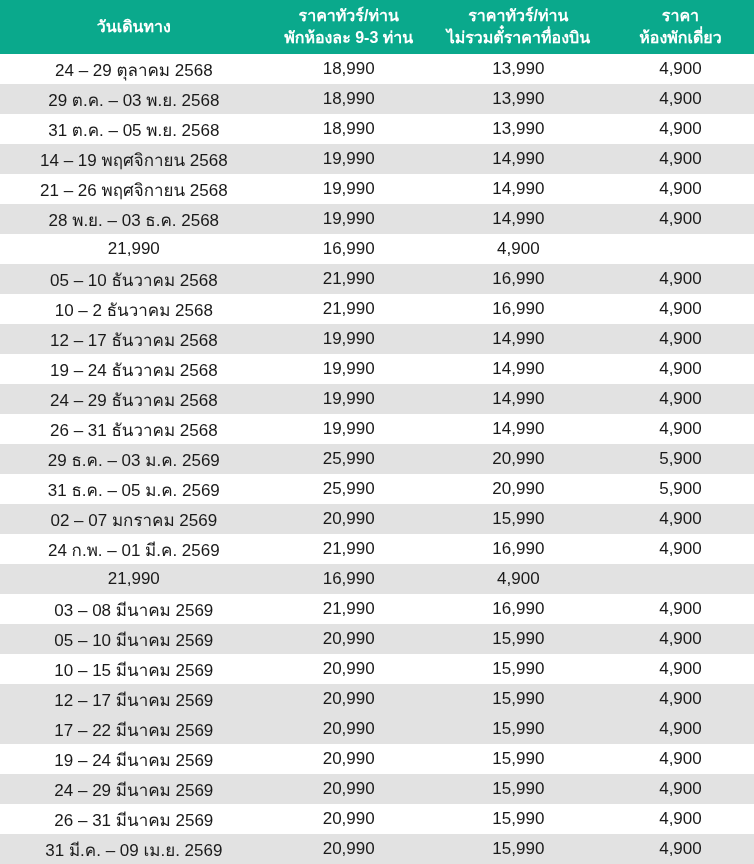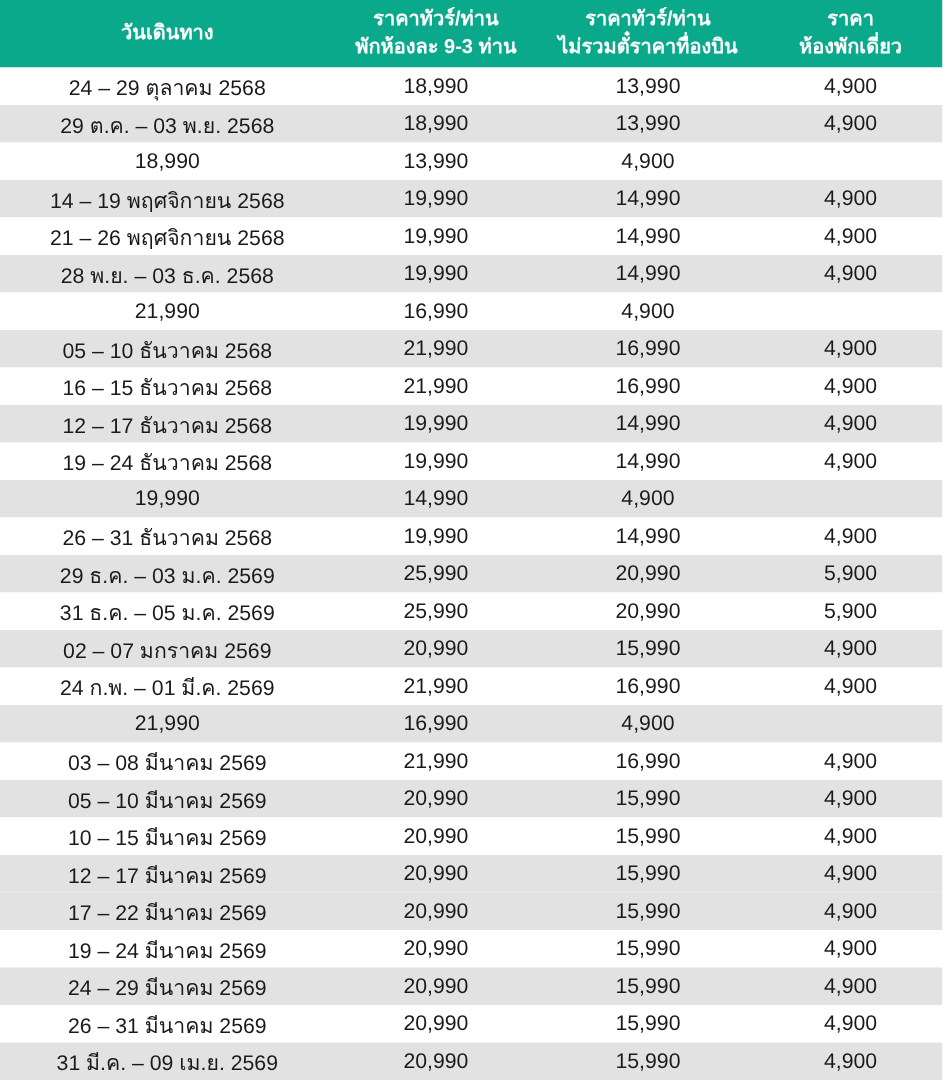--- a/index.html
+++ b/index.html
@@ -68,20 +68,21 @@
     <div class="td">13,990</div>
     <div class="td">4,900</div>
   </div>
       <div class="tr shaded">
     <div class="td">29 ต.ค. – 03 พ.ย. 2568</div>
     <div class="td">18,990</div>
     <div class="td">13,990</div>
     <div class="td">4,900</div>
   </div>
       <div class="tr">
+    <div class="td">31 ต.ค. – 05 พ.ย. 2568</div>
     <div class="td">18,990</div>
     <div class="td">13,990</div>
     <div class="td">4,900</div>
   </div>
       <div class="tr shaded">
     <div class="td">14 – 19 พฤศจิกายน 2568</div>
     <div class="td">19,990</div>
     <div class="td">14,990</div>
     <div class="td">4,900</div>
   </div>
@@ -102,38 +103,39 @@
     <div class="td">16,990</div>
     <div class="td">4,900</div>
   </div>
       <div class="tr shaded">
     <div class="td">05 – 10 ธันวาคม 2568</div>
     <div class="td">21,990</div>
     <div class="td">16,990</div>
     <div class="td">4,900</div>
   </div>
       <div class="tr">
-    <div class="td">16 – 15 ธันวาคม 2568</div>
+    <div class="td">10 – 2 ธันวาคม 2568</div>
     <div class="td">21,990</div>
     <div class="td">16,990</div>
     <div class="td">4,900</div>
   </div>
       <div class="tr shaded">
     <div class="td">12 – 17 ธันวาคม 2568</div>
     <div class="td">19,990</div>
     <div class="td">14,990</div>
     <div class="td">4,900</div>
   </div>
       <div class="tr">
     <div class="td">19 – 24 ธันวาคม 2568</div>
     <div class="td">19,990</div>
     <div class="td">14,990</div>
     <div class="td">4,900</div>
   </div>
       <div class="tr shaded">
+    <div class="td">24 – 29 ธันวาคม 2568</div>
     <div class="td">19,990</div>
     <div class="td">14,990</div>
     <div class="td">4,900</div>
   </div>
       <div class="tr">
     <div class="td">26 – 31 ธันวาคม 2568</div>
     <div class="td">19,990</div>
     <div class="td">14,990</div>
     <div class="td">4,900</div>
   </div>

